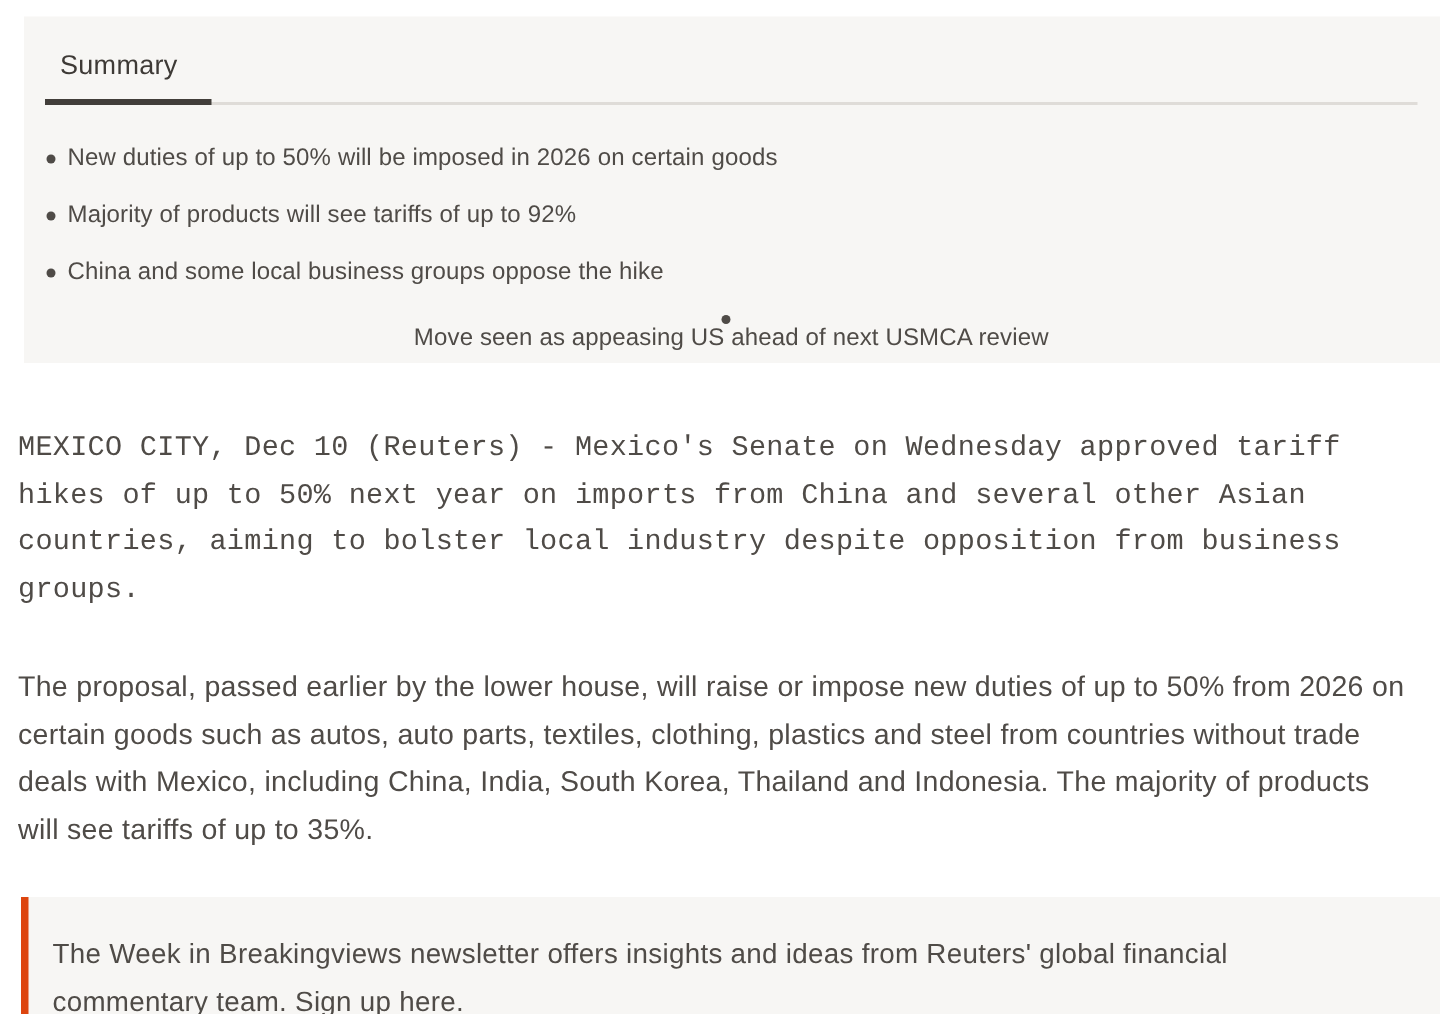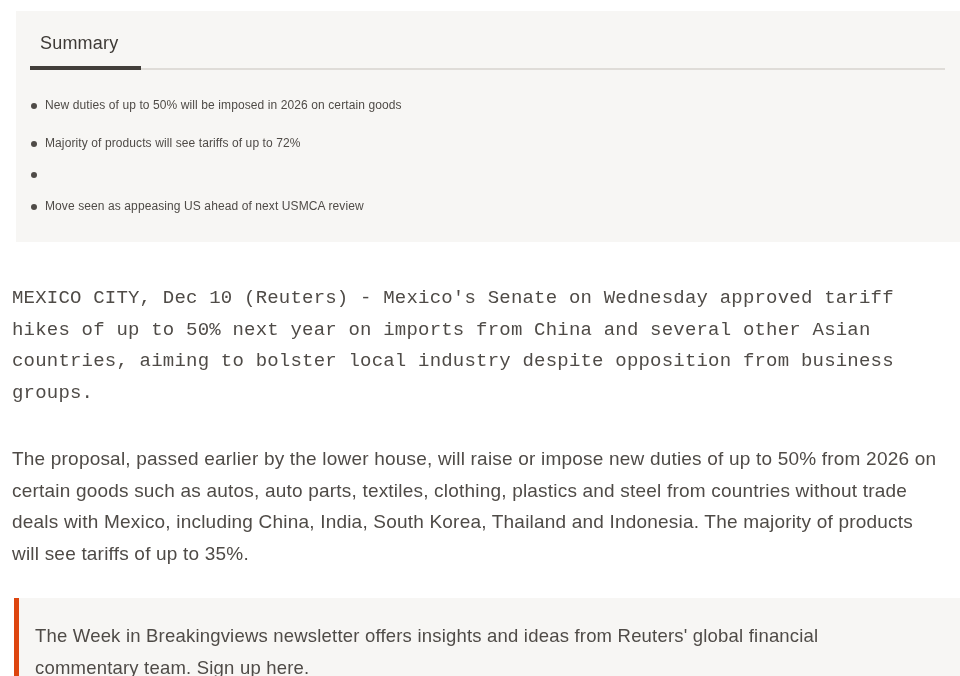--- a/index.html
+++ b/index.html
@@ -45,26 +45,26 @@
   .summary-divider .dark{
     position:absolute; left:0; top:0;
     width:111px; height:4px; background:var(--rule-dark);
   }
   .summary-list{
     list-style:none;
     margin-top:26px;
   }
   .summary-list li{
     display:flex; align-items:center;
-    font-size:12px; line-height:19px;
+    font-size:16px; line-height:19px;
     letter-spacing:0.1px;
     margin-bottom:19px;
     color:var(--text);
   }
-  .summary-list li:last-child{ margin-bottom:12px; }
+  .summary-list li:last-child{ margin-bottom:12px;flex-direction:column; }
   .bullet-dot{
     flex:0 0 auto;
     width:6px; height:6px; border-radius:50%;
     background:var(--text);
     margin:0 8px 0 1px;
   }
 
   
   .body-paragraph{
     margin-left:12px;
@@ -107,24 +107,25 @@
       <span class="light"></span>
       <span class="dark"></span>
     </div>
     <ul class="summary-list">
       <li>
         <span class="bullet-dot"></span>
         <span>New duties of up to 50% will be imposed in 2026 on certain goods</span>
       </li>
       <li>
         <span class="bullet-dot"></span>
-        <span>Majority of products will see tariffs of up to 72%</span>
+        <span>Majority of products will see tariffs of up to 92%</span>
       </li>
       <li>
         <span class="bullet-dot"></span>
+        <span>China and some local business groups oppose the hike</span>
       </li>
       <li>
         <span class="bullet-dot"></span>
         <span>Move seen as appeasing US ahead of next USMCA review</span>
       </li>
     </ul>
   </section>
 
   <p class="body-paragraph p1">MEXICO CITY, Dec 10 (Reuters) - Mexico's Senate on Wednesday approved tariff hikes of up to 50% next year on imports from China and several other Asian countries, aiming to bolster local industry despite opposition from business groups.</p>
 

